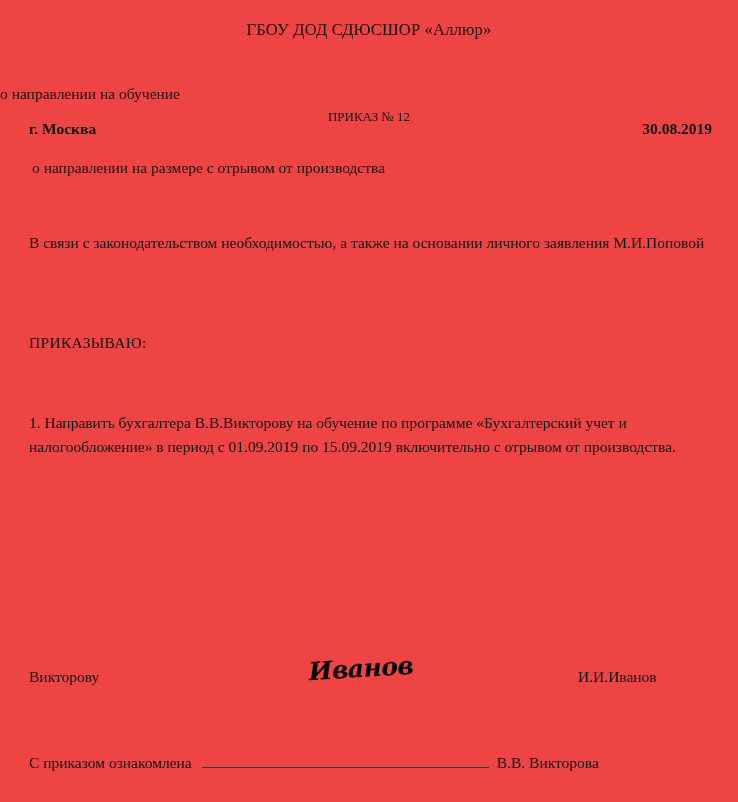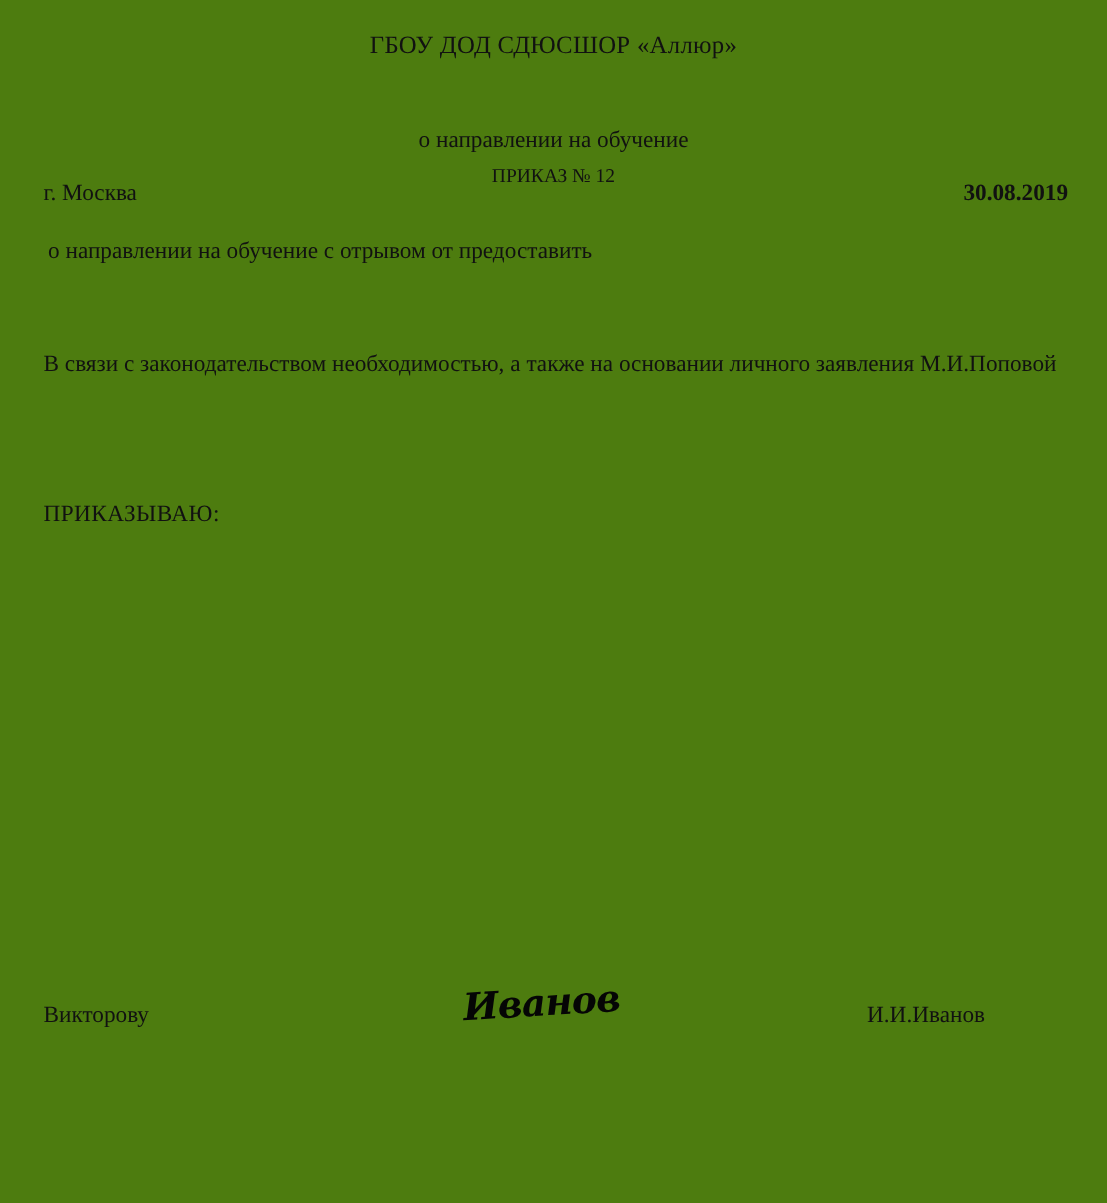--- a/index.html
+++ b/index.html
@@ -12,21 +12,21 @@
     width: 738px;
     height: 802px;
     position: relative;
     font-family: "Liberation Serif", "DejaVu Serif", serif;
     color: #111111;
     -webkit-font-smoothing: antialiased;
   }
   .page {
     position: absolute;
     inset: 0;
-    background: #4d7c0f;
+    background: #ef4444;
     padding: 0;
     box-sizing: border-box;
   }
 
   
   .org-title {
     position: absolute;
     left: 0;
     right: 0;
     top: 20px;
@@ -42,37 +42,36 @@
     text-align: center;
     font-size: 13px;
     line-height: 22px;
     margin-top: 44px;
   }
   .order-subtitle {
     position: absolute;
     left: 0;
     right: 0;
     top: 83px;
-    text-align: center;
     font-size: 15.5px;
     line-height: 22px;
   }
 
   
   .meta-row {
     position: absolute;
     left: 29px;
     right: 26px;
     top: 120px;
     display: flex;
     justify-content: space-between;
     align-items: baseline;
     font-size: 15.5px;
   }
-  .meta-city { white-space: nowrap; }
+  .meta-city { white-space: nowrap; font-weight: bold; }
   .meta-date { white-space: nowrap; font-weight: bold; }
 
   
   .subject {
     position: absolute;
     left: 32px;
     right: 26px;
     top: 159px;
     font-size: 15.5px;
   }
@@ -172,29 +171,35 @@
 
   <div class="order-title">ПРИКАЗ № 12</div>
 
   <div class="order-subtitle">о направлении на обучение</div>
 
   <div class="meta-row">
     <span class="meta-city">г. Москва</span>
     <span class="meta-date">30.08.2019</span>
   </div>
 
-  <div class="subject"> о направлении на обучение с отрывом от предоставить</div>
+  <div class="subject"> о направлении на размере с отрывом от производства</div>
 
   <div class="intro">В связи с законодательством необходимостью, а также на основании личного заявления М.И.Поповой</div>
 
   <div class="command">ПРИКАЗЫВАЮ:</div>
 
   <div class="clauses">
+    <p class="clause">1. Направить бухгалтера В.В.Викторову на обучение по программе «Бухгалтерский учет и налогообложение» в период с 01.09.2019 по 15.09.2019 включительно с отрывом от производства.</p>
   </div>
 
   <div class="sign-row">
     <span class="sign-role">Викторову</span>
     <span class="sign-mark">Иванов</span>
     <span class="sign-name">И.И.Иванов</span>
   </div>
 
+  <div class="ack-row">
+    <span class="ack-label">С приказом ознакомлена</span>
+    <span class="ack-line"></span>
+    <span class="ack-name">В.В. Викторова</span>
+  </div>
 
 </div>
 
 </body></html>

